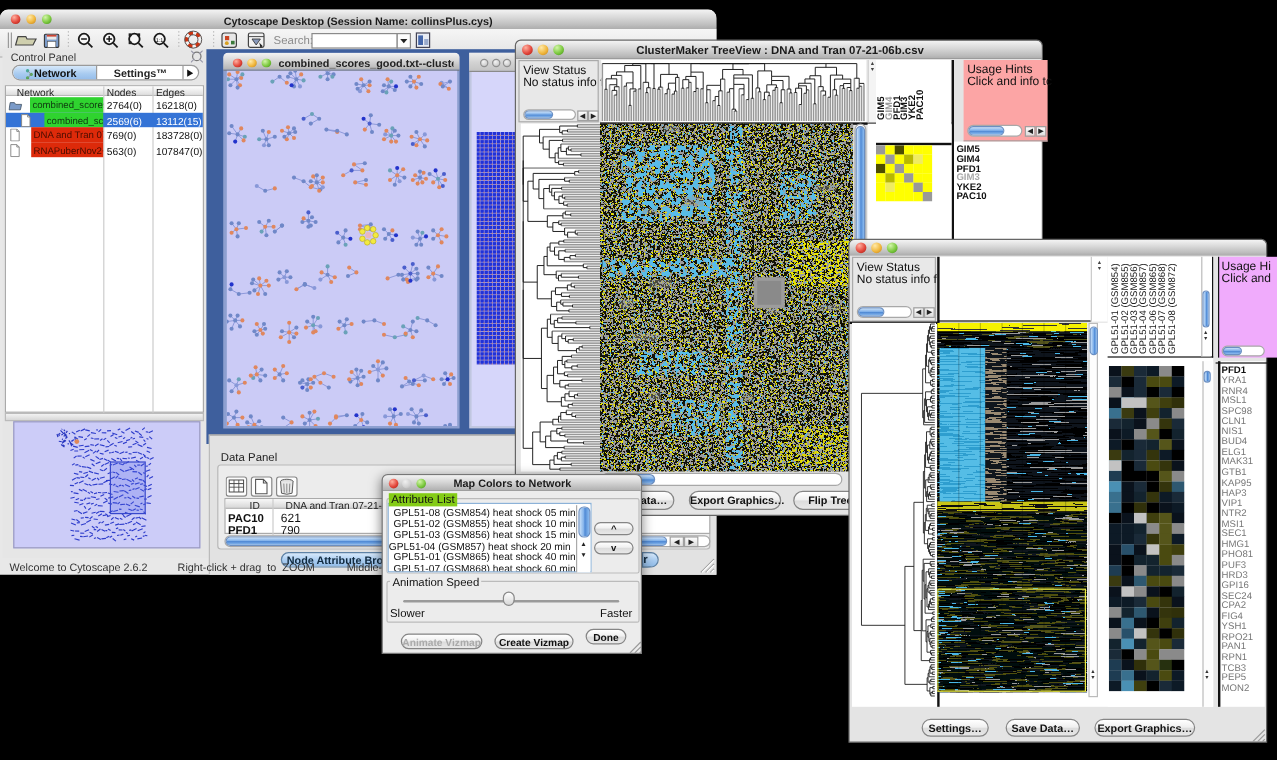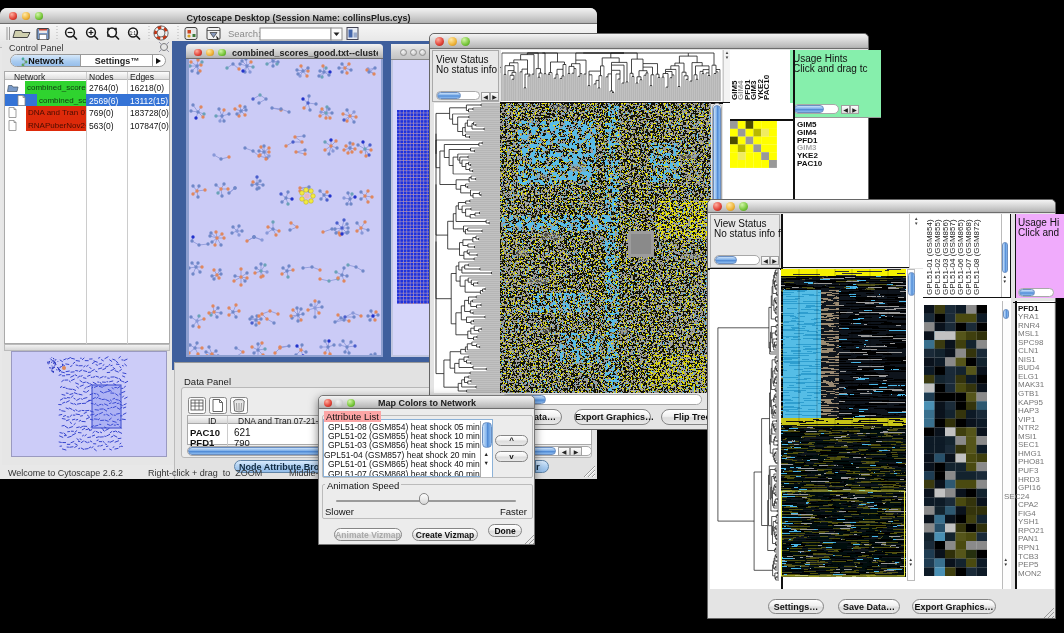--- a/index.html
+++ b/index.html
@@ -681,20 +681,21 @@
         <line x1="8" y1="14" x2="14" y2="8"></line>
         <line x1="12" y1="14" x2="14" y2="12"></line>
       </g>
     </svg>
   </div>
 <div class="a" style="left:429px;top:33px;width:440px;height:397px;background:#e4e4e4;border:1px solid #666;border-radius:5px 5px 0 0">
     <div class="a titlebar" style="left:0;top:0;width:438px;height:15px;border-radius:5px 5px 0 0"></div>
     <div class="tl" style="left:5px;top:3px;width:9px;height:9px;background:radial-gradient(circle at 35% 30%,#ffb0a0,#e3473c 55%,#a01d12)"></div>
     <div class="tl" style="left:18px;top:3px;width:9px;height:9px;background:radial-gradient(circle at 35% 30%,#ffe9a8,#f0b73d 55%,#c07d18)"></div>
     <div class="tl" style="left:31px;top:3px;width:9px;height:9px;background:radial-gradient(circle at 35% 30%,#d2f5a8,#7cc93f 55%,#3f8a16)"></div>
+    <div class="a titletxt" style="left:60px;top:3px;width:320px">ClusterMaker TreeView : DNA and Tran 07-21-06b.csv</div>
     <div class="a" style="left:2px;top:16px;width:67px;height:52px;background:#e8e8e8;border:1px solid #aaa">
       <div class="ptxt" style="left:3px;top:3px">View Status</div>
       <div class="ptxt" style="left:3px;top:13px">No status info f</div>
       <div class="sbtrack" style="left:3px;top:40px;width:44px;height:9px;border-radius:4.5px"></div>
       <div class="sbthumbh" style="left:4px;top:41px;width:24px;height:7px"></div>
       <div class="sbbtn" style="left:48px;top:40.5px;width:9px;height:9px;line-height:8.5px">◀</div>
       <div class="sbbtn" style="left:57px;top:40.5px;width:9px;height:9px;line-height:8.5px">▶</div>
     </div>
     <div class="a" style="left:71px;top:16px;width:221px;height:52px;background:#fff">
       <svg class="a" style="left:0;top:1px" width="221" height="50">
@@ -816,23 +817,23 @@
     <div class="a" style="left:300px;top:16px;width:63px;height:69px;background:#fff">
       <svg class="a" style="left:0;top:0" width="63" height="69">
         <text x="7.0" y="50" transform="rotate(-90 7.0 50)" font-size="8" font-weight="bold" fill="#111" font-family="Liberation Sans">GIM5</text>
         <text x="13.4" y="50" transform="rotate(-90 13.4 50)" font-size="8" font-weight="bold" fill="#999" font-family="Liberation Sans">GIM4</text>
         <text x="19.8" y="50" transform="rotate(-90 19.8 50)" font-size="8" font-weight="bold" fill="#111" font-family="Liberation Sans">PFD1</text>
         <text x="26.200000000000003" y="50" transform="rotate(-90 26.200000000000003 50)" font-size="8" font-weight="bold" fill="#111" font-family="Liberation Sans">GIM3</text>
         <text x="32.6" y="50" transform="rotate(-90 32.6 50)" font-size="8" font-weight="bold" fill="#111" font-family="Liberation Sans">YKE2</text>
         <text x="39.0" y="50" transform="rotate(-90 39.0 50)" font-size="8" font-weight="bold" fill="#111" font-family="Liberation Sans">PAC10</text>
       </svg>
     </div>
-    <div class="a" style="left:360px;top:16px;width:91px;height:68px;background:#86efac;border-bottom:1px solid #999">
+    <div class="a" style="left:373px;top:16px;width:70px;height:68px;background:#fca5a5;border-bottom:1px solid #999">
       <div class="ptxt" style="left:3px;top:3px">Usage Hints</div>
-      <div class="ptxt" style="left:3px;top:13px">Click and drag tc</div>
+      <div class="ptxt" style="left:3px;top:13px">Click and info tc</div>
       <div class="sbtrack" style="left:3px;top:54px;width:46px;height:10px;border-radius:5px"></div>
       <div class="sbthumbh" style="left:4px;top:55px;width:30px;height:8px"></div>
       <div class="sbbtn" style="left:51px;top:55px;width:9px;height:9px;line-height:8.5px">◀</div>
       <div class="sbbtn" style="left:60px;top:55px;width:9px;height:9px;line-height:8.5px">▶</div>
     </div>
     <div class="a" style="left:363px;top:16px;width:1.5px;height:381px;background:#111"></div>
     <div class="a" style="left:365px;top:84px;width:73px;height:313px;background:#fff">
       <div class="mini" style="left:2px;top:3.0px;font-weight:bold;color:#111">GIM5</div>
       <div class="mini" style="left:2px;top:10.8px;font-weight:bold;color:#111">GIM4</div>
       <div class="mini" style="left:2px;top:18.6px;font-weight:bold;color:#111">PFD1</div>
@@ -1563,21 +1564,21 @@
     <div class="mini" style="left:310px;top:207.1px;color:#777">HAP3</div>
     <div class="mini" style="left:310px;top:215.7px;color:#777">VIP1</div>
     <div class="mini" style="left:310px;top:224.2px;color:#777">NTR2</div>
     <div class="mini" style="left:310px;top:232.8px;color:#777">MSI1</div>
     <div class="mini" style="left:310px;top:241.3px;color:#777">SEC1</div>
     <div class="mini" style="left:310px;top:249.9px;color:#777">HMG1</div>
     <div class="mini" style="left:310px;top:258.4px;color:#777">PHO81</div>
     <div class="mini" style="left:310px;top:267.0px;color:#777">PUF3</div>
     <div class="mini" style="left:310px;top:275.5px;color:#777">HRD3</div>
     <div class="mini" style="left:310px;top:284.1px;color:#777">GPI16</div>
-    <div class="mini" style="left:296px;top:292.6px;color:#777">SEC24</div>
+    <div class="mini" style="left:310px;top:292.6px;color:#777">SEC24</div>
     <div class="mini" style="left:310px;top:301.1px;color:#777">CPA2</div>
     <div class="mini" style="left:310px;top:309.7px;color:#777">FIG4</div>
     <div class="mini" style="left:310px;top:318.2px;color:#777">YSH1</div>
     <div class="mini" style="left:310px;top:326.8px;color:#777">RPO21</div>
     <div class="mini" style="left:310px;top:335.4px;color:#777">PAN1</div>
     <div class="mini" style="left:310px;top:343.9px;color:#777">RPN1</div>
     <div class="mini" style="left:310px;top:352.5px;color:#777">TCB3</div>
     <div class="mini" style="left:310px;top:361.0px;color:#777">PEP5</div>
     <div class="mini" style="left:310px;top:369.6px;color:#777">MON2</div>
     <div class="pill" style="left:60px;top:399px;width:56px;height:15px;line-height:14px">Settings…</div>
@@ -1590,21 +1591,21 @@
         <line x1="10" y1="12" x2="12" y2="10"></line>
       </g>
     </svg>
   </div>
 <div class="a" style="left:318px;top:395px;width:217px;height:150px;background:#ececec;border:1px solid #777;border-radius:5px 5px 0 0;box-shadow:0 3px 10px rgba(0,0,0,0.5)">
     <div class="a titlebar" style="left:0;top:0;width:215px;height:13px;border-radius:5px 5px 0 0"></div>
     <div class="tl" style="left:4.5px;top:2.5px;width:8px;height:8px;background:radial-gradient(circle at 35% 30%,#ffb0a0,#e3473c 55%,#a01d12)"></div>
     <div class="tl" style="left:16px;top:2.5px;width:8px;height:8px;background:radial-gradient(circle at 35% 30%,#f0f0f0,#cfcfcf 60%,#ababab)"></div>
     <div class="tl" style="left:27.5px;top:2.5px;width:8px;height:8px;background:radial-gradient(circle at 35% 30%,#d2f5a8,#7cc93f 55%,#3f8a16)"></div>
     <div class="a" style="left:38px;top:2px;width:140px;font-size:9px;font-weight:bold;color:#1a1a1a;text-align:center;white-space:nowrap">Map Colors to Network</div>
-    <div class="a" style="left:5px;top:14.5px;font-size:9.5px;color:#111;background:#fca5a5;padding:0 2px;z-index:3">Attribute List</div>
+    <div class="a" style="left:5px;top:14.5px;font-size:9.5px;color:#111;background:#84cc16;padding:0 2px;z-index:3">Attribute List</div>
     <div class="a" style="left:3px;top:19px;width:211px;height:63px;border:1px solid #bbb;border-radius:2px"></div>
     <div class="a" style="left:4px;top:23px;width:170px;height:58px;background:#fff;border:1.5px solid #8cb2d8;overflow:hidden">
       <div class="a" style="left:4px;top:1.5px;font-size:8.5px;color:#111;white-space:nowrap">GPL51-08 (GSM854) heat shock 05 min</div>
       <div class="a" style="left:4px;top:10.9px;font-size:8.5px;color:#111;white-space:nowrap">GPL51-02 (GSM855) heat shock 10 min</div>
       <div class="a" style="left:4px;top:20.3px;font-size:8.5px;color:#111;white-space:nowrap">GPL51-03 (GSM856) heat shock 15 min</div>
       <div class="a" style="left:0;top:29.7px;font-size:8.5px;color:#111;white-space:nowrap">GPL51-04 (GSM857) heat shock 20 min</div>
       <div class="a" style="left:4px;top:39.1px;font-size:8.5px;color:#111;white-space:nowrap">GPL51-01 (GSM865) heat shock 40 min</div>
       <div class="a" style="left:4px;top:48.5px;font-size:8.5px;color:#111;white-space:nowrap">GPL51-07 (GSM868) heat shock 60 min</div>
     </div>
     <div class="a" style="left:161px;top:24.5px;width:12px;height:56px;background:#fff;border-left:1px solid #aaa"></div>

